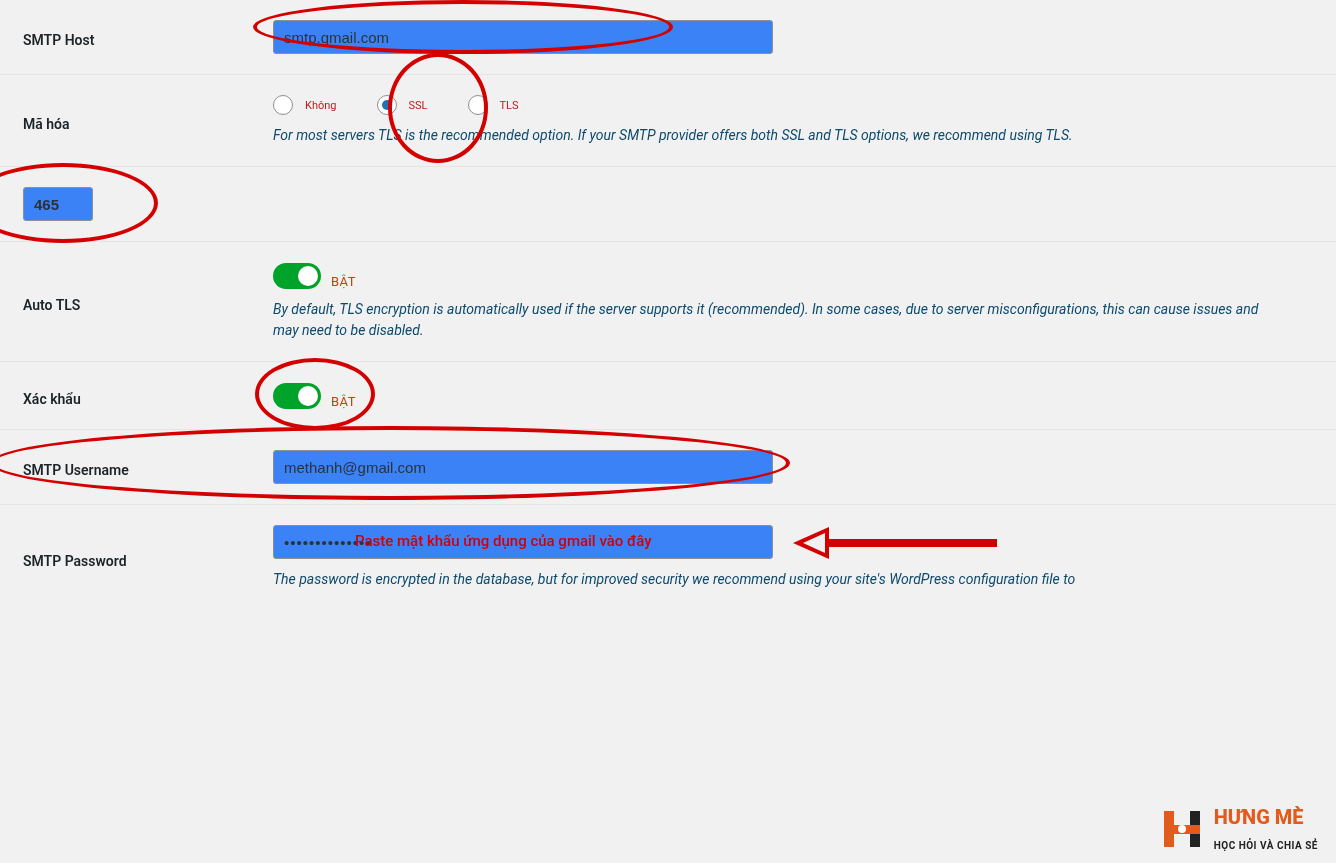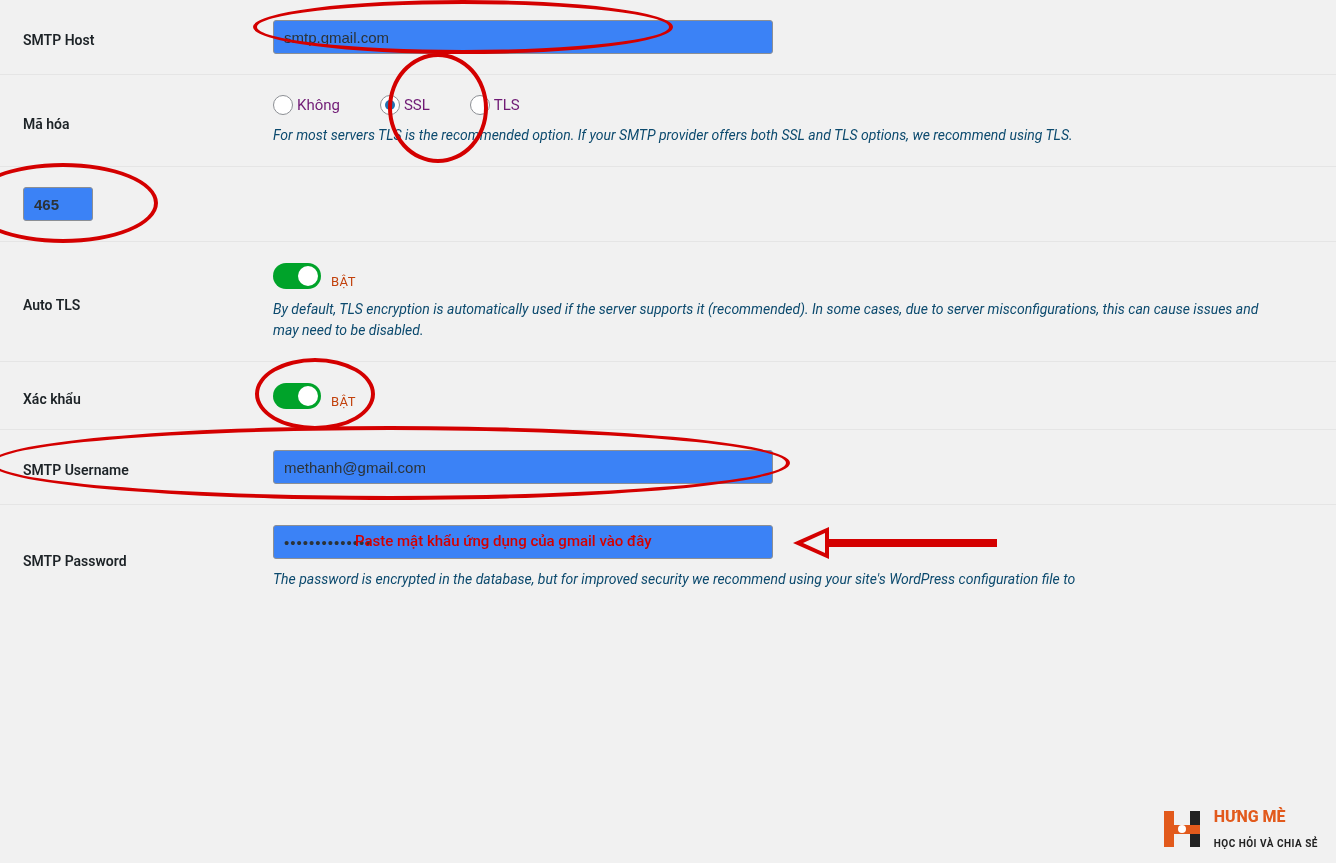--- a/index.html
+++ b/index.html
@@ -45,21 +45,21 @@
   .text-input.small { width:70px;font-weight:bold; }
   .desc {
     font-style:italic;
     color:#0c4a6e;
     font-size:14px;
     margin-top:10px;
     line-height:1.5;
     max-width:1000px;
   }
   .radio-group { display:flex; gap:40px; align-items:center; }
-  .radio-item { display:flex; align-items:center; gap:4px; font-size:15px; color:#701a75; }
+  .radio-item { display:flex; align-items:center; gap:12px; font-size:11px; color:#b91c1c; }
   .radio {
     width:20px; height:20px;
     border:1px solid #8c8f94;
     border-radius:50%;
     background:#fff;
     display:flex; align-items:center; justify-content:center;
   }
   .radio.checked::after {
     content:"";
     width:10px; height:10px;
@@ -129,21 +129,21 @@
   .logo {
     position:fixed;
     right:18px; bottom:10px;
     display:flex; align-items:center; gap:8px;
   }
   .logo-mark {
     width:48px; height:48px;
     position:relative;
   }
   .logo-text { display:flex; flex-direction:column; line-height:1; }
-  .logo-title { font-weight:800; font-size:16px; color:#e25a1c; letter-spacing:0px; }
+  .logo-title { font-weight:800; font-size:20px; color:#e25a1c; letter-spacing:0px; }
   .logo-sub { font-weight:700; font-size:10px; color:#222; letter-spacing:0.5px; margin-top:14px;}
 </style>
 </head>
 <body>
 
 <div class="form-table">
 
   <div class="form-row">
     <div class="form-label">SMTP Host</div>
     <div class="form-field">

